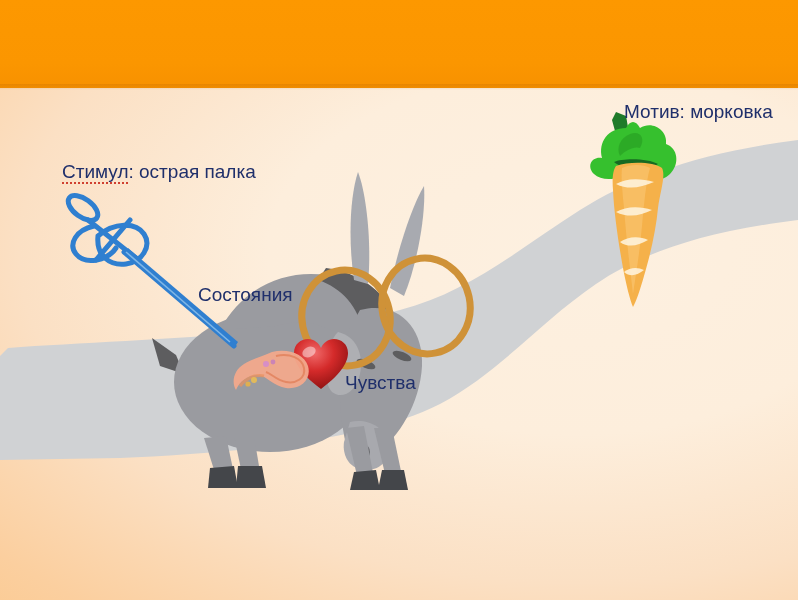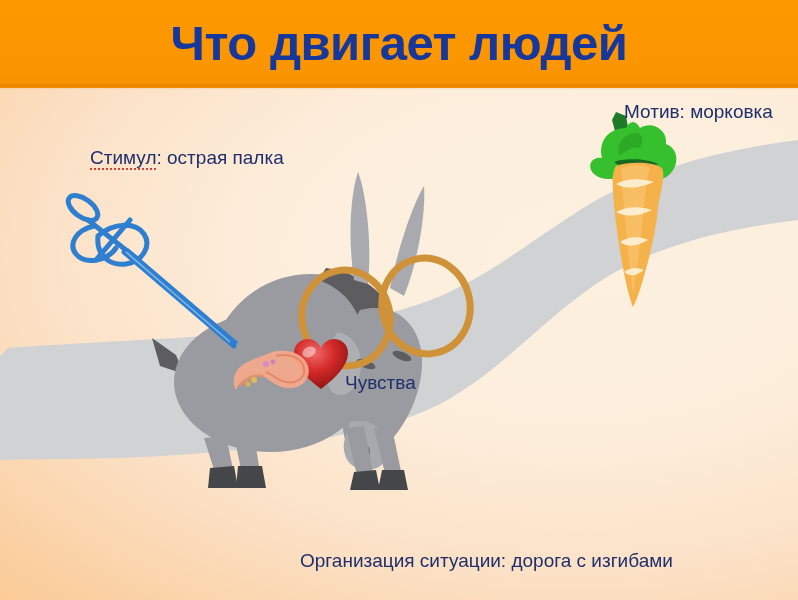--- a/index.html
+++ b/index.html
@@ -48,21 +48,21 @@
     position:absolute;
     color:#1f2f6b;
     font-size:19px;
     line-height:24px;
     white-space:nowrap;
   }
   .spell{
     border-bottom:2px dotted #d04030;
     padding-bottom:0px;
   }
-  #lbl-stimulus{left:62px;top:146px;margin-left:28px;}
+  #lbl-stimulus{left:62px;top:160px;}
   #lbl-motive{left:624px;top:100px;}
   #lbl-states{left:198px;top:283px;}
   #lbl-feelings{left:331px;top:371px;margin-left:14px;}
   #lbl-vision{left:455px;top:341px;}
   #lbl-organization{left:300px;top:549px;}
 </style>
 </head>
 <body>
 
 <div id="slide">
@@ -201,25 +201,24 @@
 
       <path d="M30,34 L78,72"></path>
       <path d="M72,34 L38,74"></path>
     </g>
     <path d="M66,68 L176,162 L180,156 L70,62 Z" fill="#2f7fd0"></path>
     <path d="M68,66 L172,156" stroke="#7fb6e6" stroke-width="1.6" fill="none"></path>
   </svg>
 
   <div id="banner"></div>
   <div id="banner-shade"></div>
-  <div id="title">Что двигает людей</div>
 
   <div class="label" id="lbl-stimulus"><span class="spell">Стимул</span><span>: острая палка</span></div>
 
   <div class="label" id="lbl-motive">Мотив: морковка</div>
 
+  <div class="label" id="lbl-states">Состояния</div>
 
   <div class="label" id="lbl-feelings">Чувства</div>
 
 
-  <div class="label" id="lbl-organization">Организация ситуации: дорога с изгибами</div>
 
 </div>
 
 </body></html>

